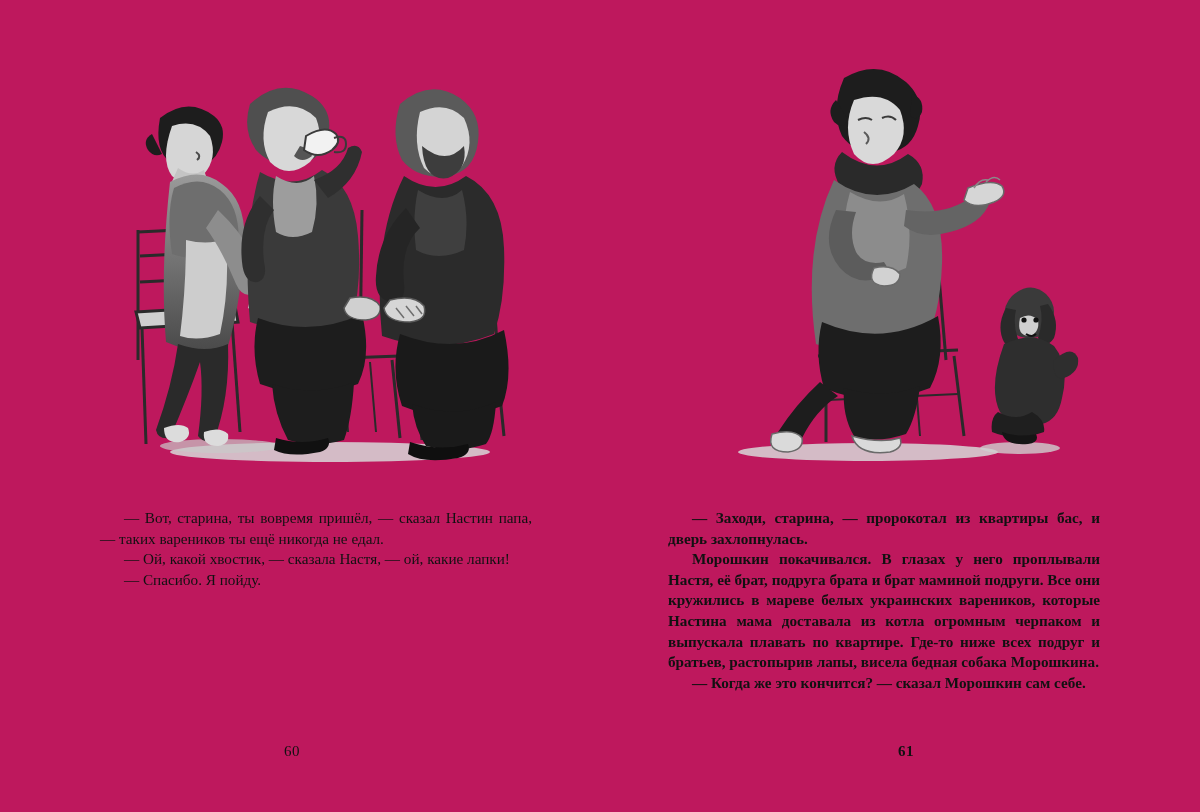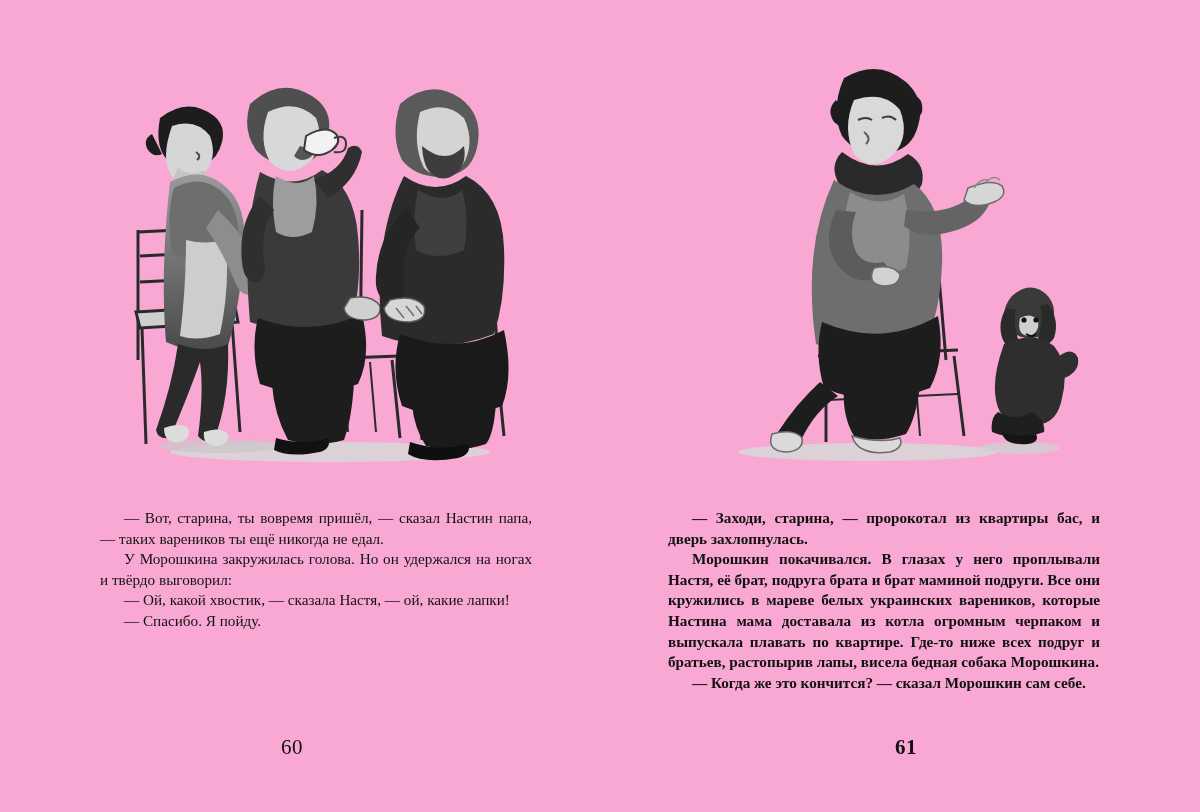--- a/index.html
+++ b/index.html
@@ -12,21 +12,21 @@
     height: 812px;
     font-family: "Liberation Serif", serif;
     color: #111111;
     overflow: hidden;
   }
   .spread {
     position: relative;
     width: 1200px;
     height: 812px;
     display: flex;
-    background: #f9a8d4;
+    background: #be185d;
   }
   .page {
     position: relative;
     width: 600px;
     height: 812px;
     box-sizing: border-box;
   }
   .page-inner {
     position: absolute;
     left: 0;
@@ -57,21 +57,21 @@
     text-indent: 24px;
   }
   .text-block p.noindent { text-indent: 0; }
 
   .folio {
     position: absolute;
     bottom: 52px;
     left: 0;
     right: 0;
     text-align: center;
-    font-size: 21px;
+    font-size: 15px;
     letter-spacing: 0.4px;
   }
   .page-left .folio { padding-right: 16px; }
   .page-right .folio { padding-left: 12px; }
 </style>
 </head>
 <body>
 
 <div class="spread">
 
@@ -185,21 +185,20 @@
 
             <path d="M300 274 q56 22 104 -4 q10 46 -2 76 q-52 20 -100 0 q-12 -36 -2 -72 z" fill="#1a1a1a"></path>
             <path d="M312 344 q44 16 84 -2 q-2 32 -10 42 q-30 10 -60 2 q-12 -18 -14 -42 z" fill="#1a1a1a"></path>
             <path d="M310 382 q30 10 58 2 q4 10 -10 14 q-34 6 -50 -4 z" fill="#0f0f0f"></path>
           </g>
         </svg>
       </div>
 
       <div class="text-block">
         <p>— Вот, старина, ты вовремя пришёл, — сказал Настин папа, — таких вареников ты ещё никогда не едал.</p>
-        <p>У Морошкина закружилась голова. Но он удержался на ногах и твёрдо выговорил:</p>
         <p>— Ой, какой хвостик, — сказала Настя, — ой, какие лапки!</p>
         <p>— Спасибо. Я пойду.</p>
       </div>
 
       <div class="folio">60</div>
     </div>
   </div>
 
   <div class="page page-right">
     <div class="page-inner">

